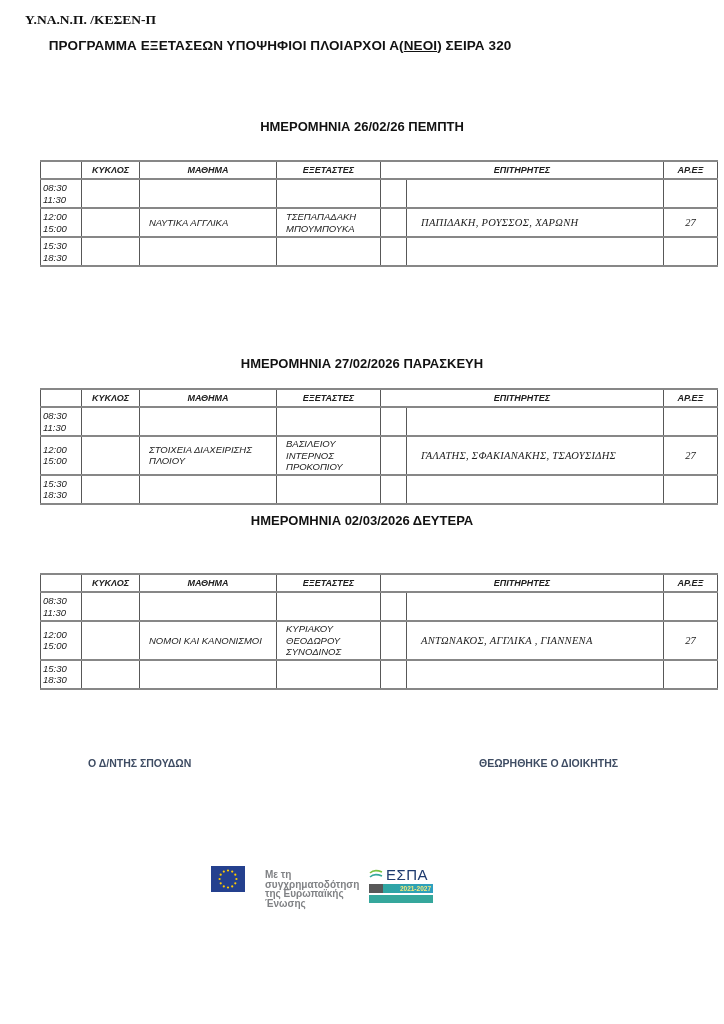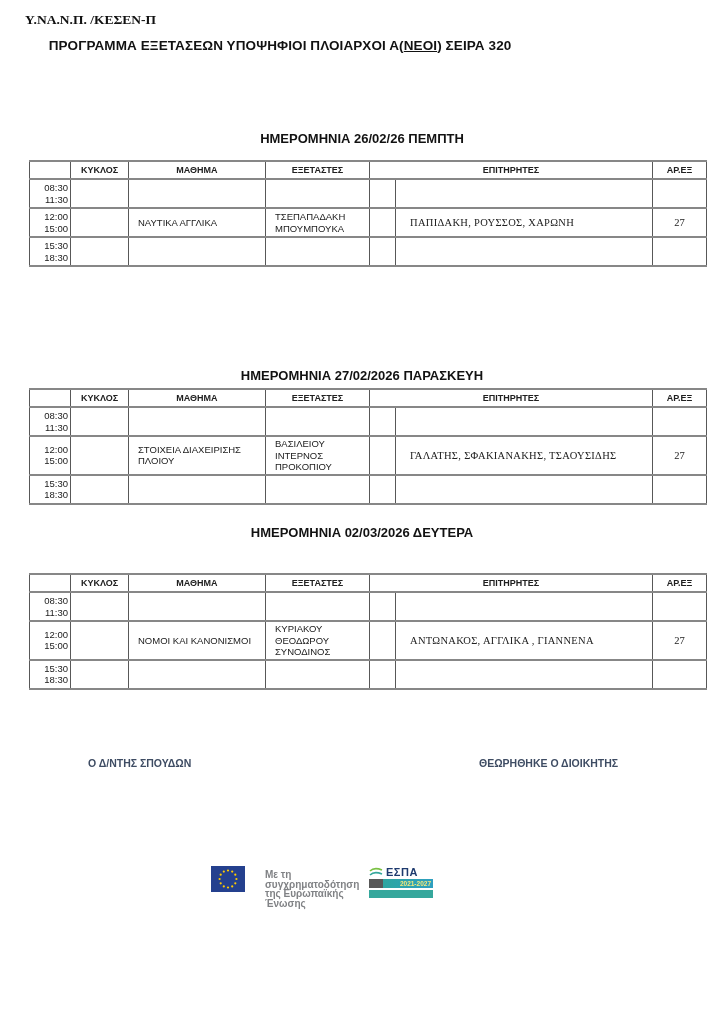--- a/index.html
+++ b/index.html
@@ -11,36 +11,36 @@
     position:absolute;top:12px;left:25px;
     font-family:"Liberation Serif",serif;font-weight:bold;font-size:13.5px;color:#111;
   }
   .doc-title{
     position:absolute;top:38px;left:0;width:622px;box-sizing:border-box;padding-right:62px;
     text-align:center;font-weight:bold;font-size:13.5px;color:#121212;letter-spacing:.1px;
   }
   .doc-title .u{text-decoration:underline;}
   .date-heading{
     position:absolute;left:0;width:724px;text-align:center;
-    font-weight:bold;font-size:13px;color:#121212;margin-top:12px;
+    font-weight:bold;font-size:13px;color:#121212;
   }
   #date1{top:119px;} #date2{top:356px;} #date3{top:513px;}
   .sched-table{
-    position:absolute;left:29px;border-collapse:collapse;table-layout:fixed;width:677px;
-    font-size:9.5px;color:#202020;
+    position:absolute;left:40px;border-collapse:collapse;table-layout:fixed;width:677px;
+    font-size:9.5px;color:#202020;font-style:italic;
   }
   #table1{top:160px;} #table2{top:388px;} #table3{top:573px;}
   .sched-table th,.sched-table td{
     border-left:1px solid #585858;border-right:1px solid #585858;
     border-top:2px solid #878787;border-bottom:2px solid #878787;
     padding:1px 2px;vertical-align:middle;overflow:hidden;
   }
   .sched-table th{font-weight:bold;font-size:9px;height:14px;text-align:center;}
   .sched-table td{height:25px;line-height:11.5px;}
-  td.time-cell{text-align:right;}
+  td.time-cell{text-align:left;}
   td.subject-cell,td.examiners-cell{text-align:left;padding-left:9px;}
   td.invigilators-cell{
     font-family:"Liberation Serif",serif;font-size:10.5px;text-align:left;padding-left:14px;letter-spacing:.3px;
   }
   td.count-cell{font-family:"Liberation Serif",serif;font-size:10.5px;text-align:center;}
   .signature{
     position:absolute;top:757px;font-weight:bold;font-size:10.5px;color:#3e4c63;
   }
   #sig-left{left:88px;} #sig-right{left:479px;}
   .funding{
@@ -49,21 +49,21 @@
   .eu-flag{
     width:34px;height:26px;background:#24408E;position:relative;flex:none;
   }
   .eu-text{
     margin-left:20px;margin-top:4px;font-weight:bold;font-size:10px;line-height:9.5px;color:#808285;width:88px;
   }
   .espa{
     margin-left:16px;width:64px;flex:none;
   }
   .espa-top{display:flex;align-items:center;}
-  .espa-name{font-weight:bold;font-size:11px;color:#1e3a6e;letter-spacing:.5px;}
+  .espa-name{font-weight:normal;font-size:15px;color:#1e3a6e;letter-spacing:.5px;}
   .espa-years{
     margin-top:1px;height:9px;display:flex;align-items:center;justify-content:flex-end;
     background:linear-gradient(90deg,#585858 0%,#585858 22%,#2fa6a0 22%,#2e9fc0 100%);
     color:#f4e97c;font-weight:bold;font-size:6.5px;padding-right:2px;
   }
   .espa-bar{margin-top:2px;height:8px;background:#35a79c;}
   .program-text{
     margin-left:22px;margin-top:2px;color:#2e75b5;width:120px;
   }
   .program-label{font-size:6px;line-height:8px;}

